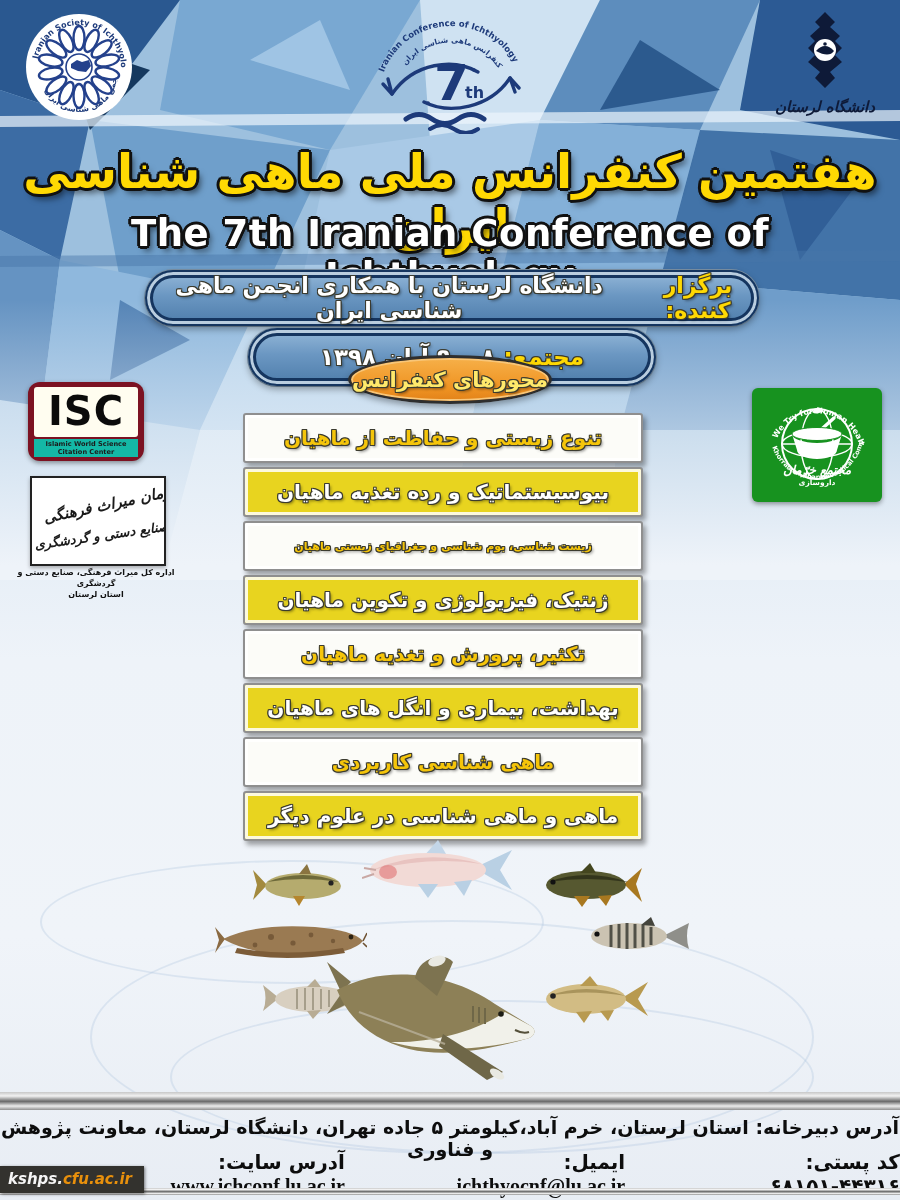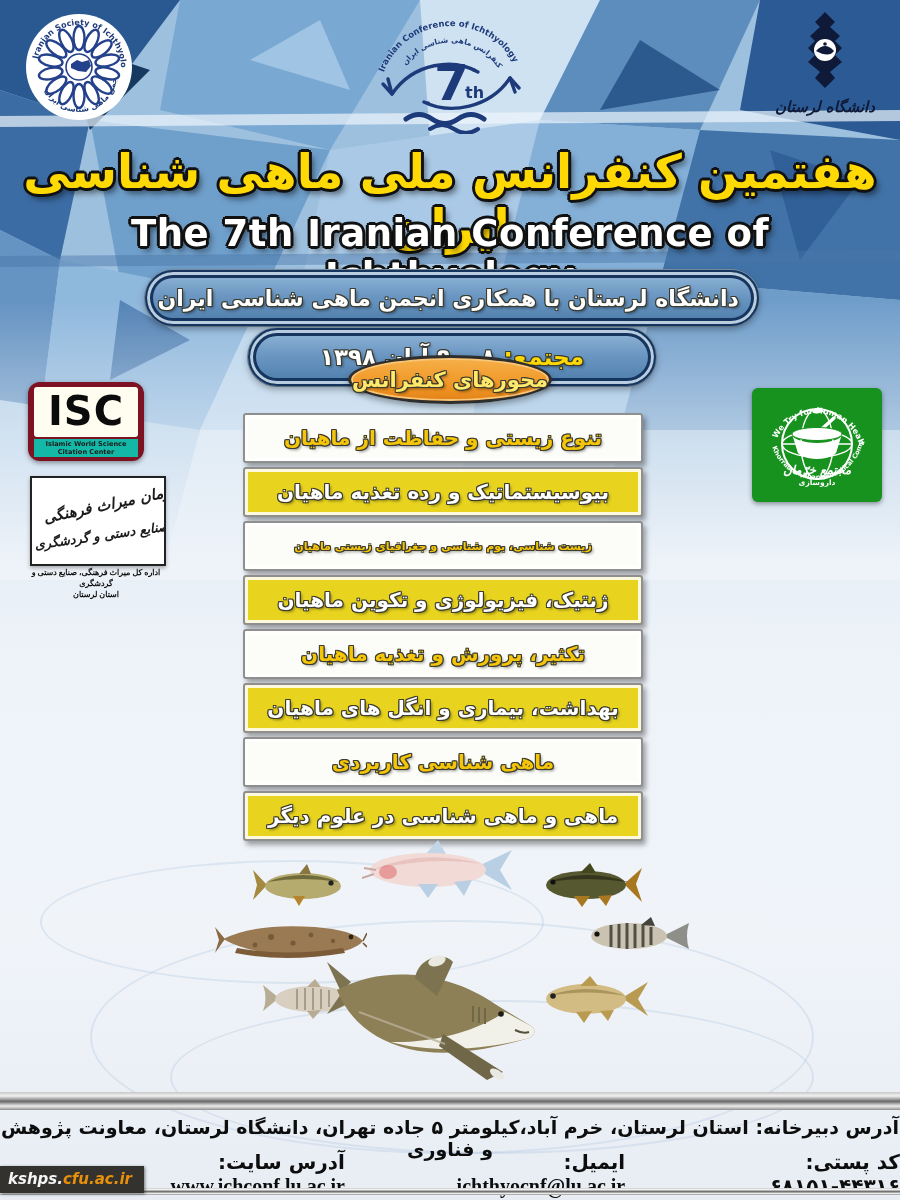--- a/index.html
+++ b/index.html
@@ -48,21 +48,21 @@
 
   .isc-box{
     background:#7c1222;border-radius:12px;padding:5px 6px 4px 6px;
     box-shadow:0 2px 5px rgba(0,0,0,.4);display:flex;flex-direction:column;align-items:center;gap:2px;
   }
   .isc-abbr{background:#fffdf0;border-radius:3px;width:104px;height:50px;font-weight:bold;font-size:40px;color:#0b0b0b;line-height:48px;text-align:center;letter-spacing:1px;}
   .isc-sub{background:#14b8a6;width:104px;font-size:6.6px;font-weight:bold;color:#1c1c1c;text-align:center;padding:1px 0;}
 
   .heritage-box{background:#ffffff;border:2px solid #222;box-shadow:0 2px 4px rgba(0,0,0,.3);overflow:hidden;}
   .heritage-cal{position:absolute;font-weight:bold;font-style:italic;color:#1a1a1a;white-space:nowrap;}
-  .heritage-cap{font-size:8px;font-weight:bold;color:#111;text-align:center;line-height:1.35;font-family:Liberation Serif, serif;}
+  .heritage-cap{font-size:8px;font-weight:bold;color:#111;text-align:center;line-height:1.35;}
 
   .pharma-box{background:#17921f;border-radius:6px;box-shadow:0 2px 5px rgba(0,0,0,.4);}
 
   .metal{background:linear-gradient(180deg,#c7c7c7 0%,#f2f2f2 22%,#6a6a6a 52%,#ececec 78%,#8f8f8f 100%);}
   .footer-line1{left:0;top:1116px;width:900px;font-size:19px;font-weight:bold;color:#0d0d0d;text-align:center;}
   .footer-line2{left:0;top:1150px;width:860px;padding-left:40px;font-size:20px;font-weight:bold;color:#0d0d0d;display:flex;justify-content:center;gap:44px;align-items:baseline;}
   .latin-val{direction:ltr;unicode-bidi:embed;font-family:"Liberation Serif","DejaVu Serif",serif;font-weight:bold;}
   .watermark{left:0;top:1166px;background:#33322e;padding:4px 12px 5px 8px;font-style:italic;font-weight:bold;font-size:15px;box-shadow:1px 1px 3px rgba(0,0,0,.5);}
   .watermark .w1{color:#f5f5f5;}
   .watermark .w2{color:#e8900c;}
@@ -175,21 +175,21 @@
       <path d="M50,43 q9,-10 18,0 q-5,7 -18,0 Z" fill="#0e1a38"></path>
       <circle cx="59" cy="36" r="1.8" fill="#0e1a38"></circle>
       <text x="59" y="104" font-size="15" font-weight="bold" font-style="italic" fill="#0e1a38" text-anchor="middle">دانشگاه لرستان</text>
     </svg>
   </div>
 
   <div class="abs title-fa rtl o3">هفتمین کنفرانس ملی ماهی شناسی ایران</div>
   <div class="abs title-en o3">The 7th Iranian Conference of Ichthyology</div>
 
   <div class="abs pill ctr rtl" style="left:145px;top:270px;width:610px;height:52px;font-size:22px;">
-    &nbsp;
+    <span class="lbl o1">برگزار کننده:</span>&nbsp;
     <span class="val o1">دانشگاه لرستان با همکاری انجمن ماهی شناسی ایران</span>
   </div>
 
   <div class="abs pill ctr rtl" style="left:248px;top:328px;width:404px;height:54px;font-size:23px;">
     <span class="lbl o1">مجتمع:</span>&nbsp;
     <span class="val o1">۸ و ۹ آبان ۱۳۹۸</span>
   </div>
 
   <div class="abs topics-pill ctr rtl" style="left:348px;top:355px;width:198px;height:43px;font-size:21px;">
     <span class="o1">محورهای کنفرانس</span>

